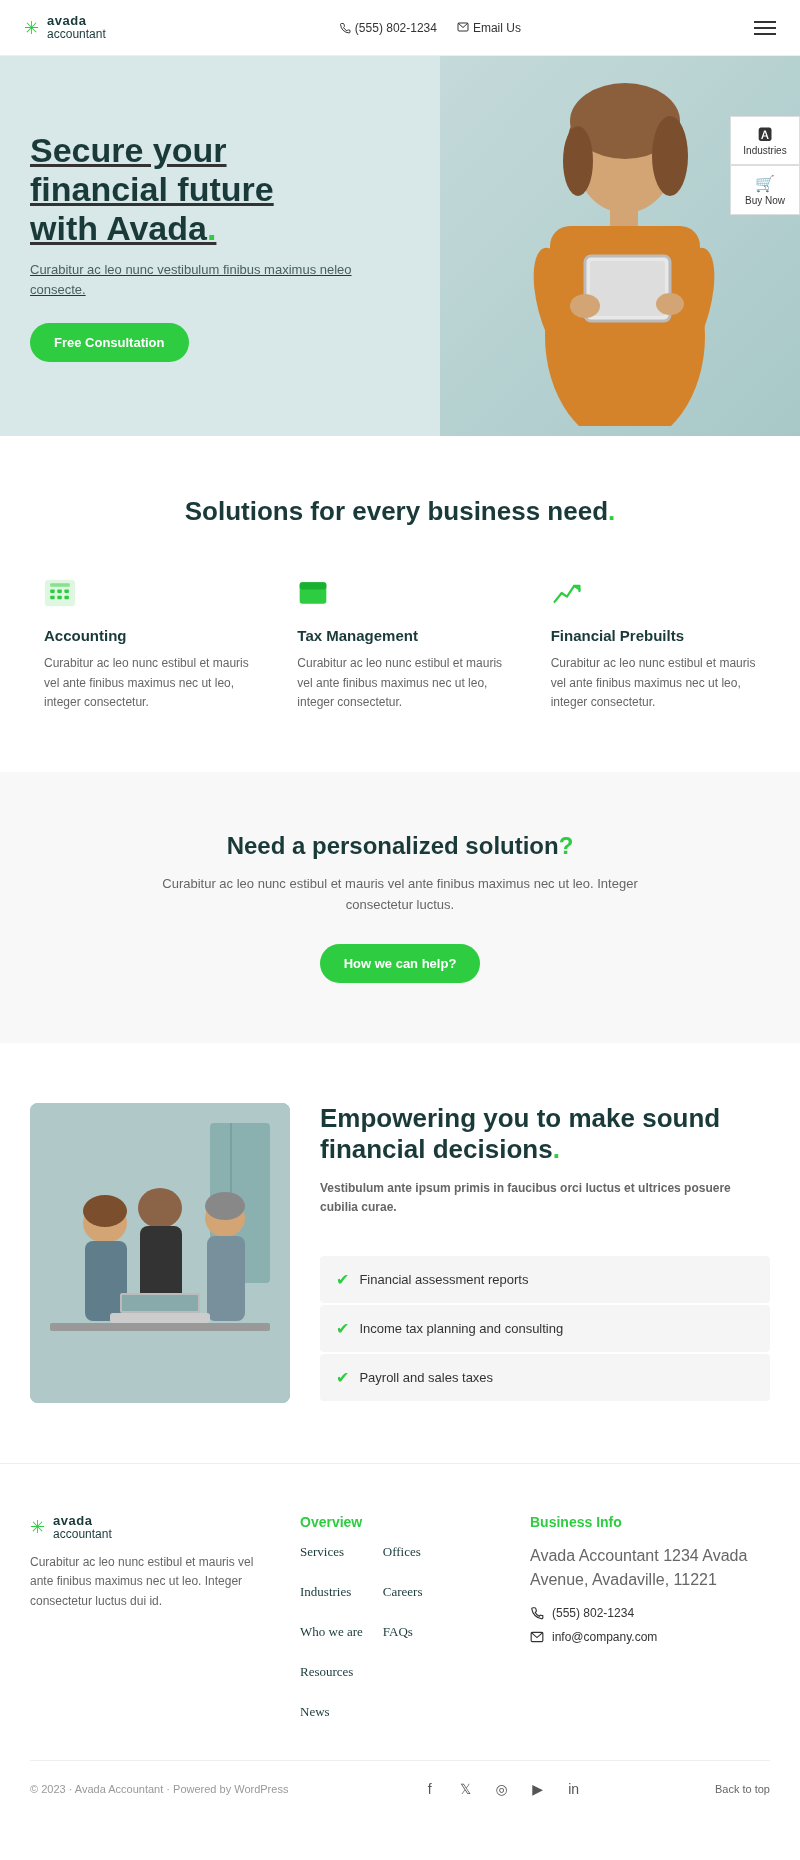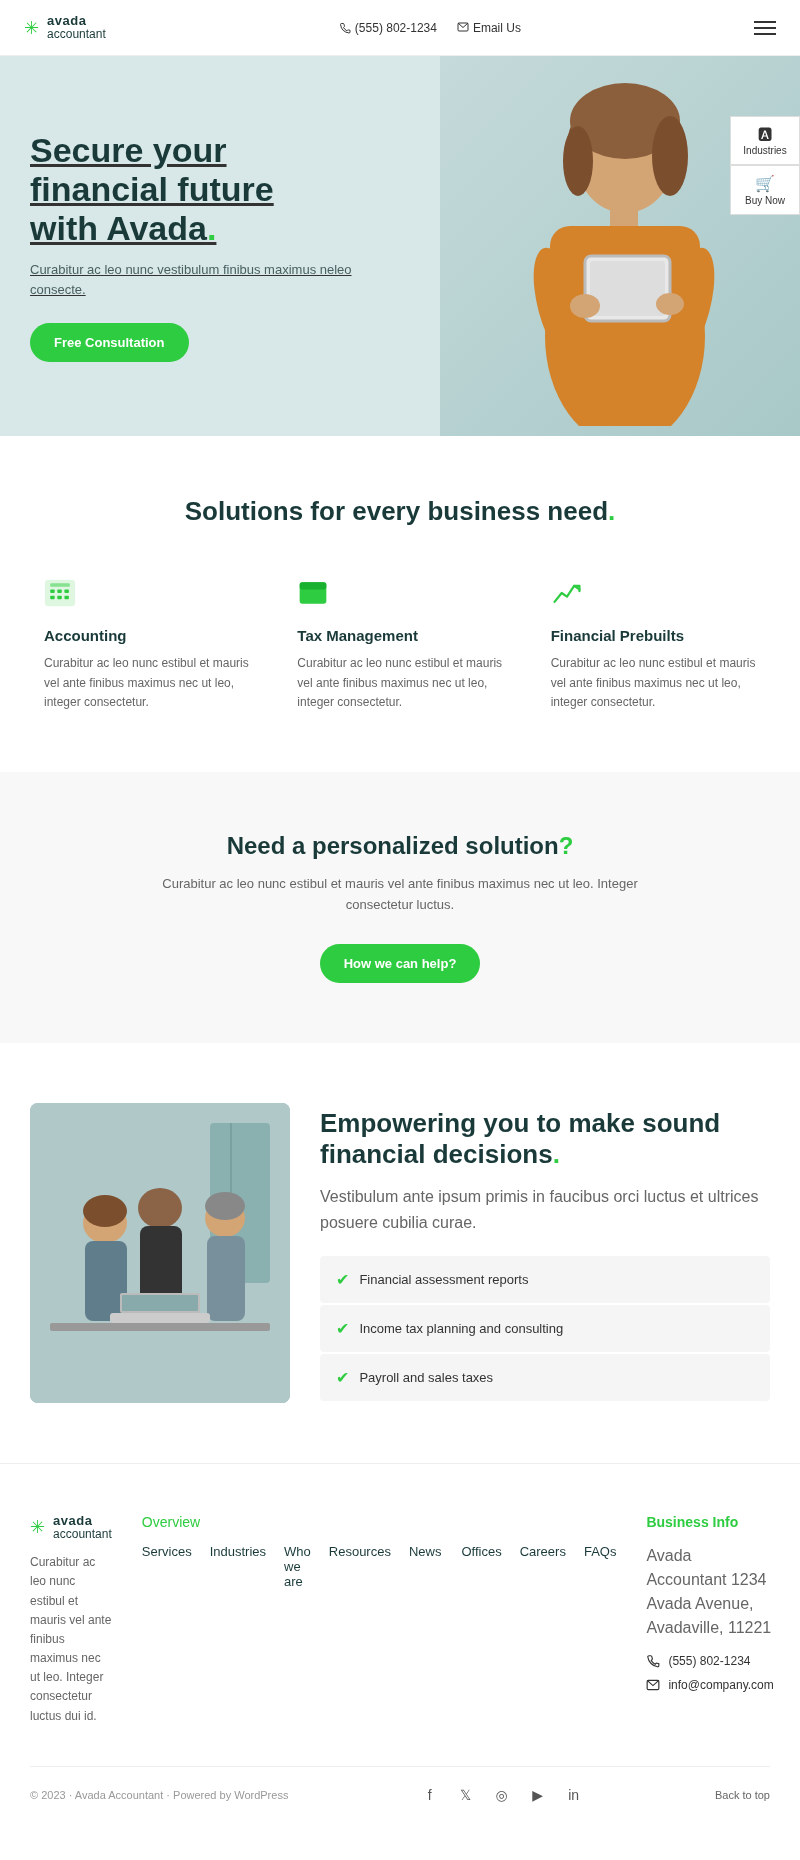--- a/index.html
+++ b/index.html
@@ -84,39 +84,39 @@
     
     .empowering { padding: 60px 30px; display: flex; gap: 30px; align-items: flex-end; }
     .emp-image {
       width: 260px; min-width: 260px; height: 300px; border-radius: 8px;
       background: linear-gradient(135deg, #b0c8c8 0%, #8aaeae 100%);
       overflow: hidden; position: relative; flex-shrink: 0;
     }
     .emp-content { flex: 1; }
     .emp-content h2 { font-size: 26px; font-weight: 800; color: #1a3a3a; line-height: 1.2; margin-bottom: 14px; }
     .emp-content h2 .dot { color: #2ecc40; }
-    .emp-content p { font-size: 16px; color: #666; margin-bottom: 20px; line-height: 1.6; }
+    .emp-content p { font-size: 12px; color: #666; margin-bottom: 38px; line-height: 1.6; font-weight: bold; }
     .checklist { display: flex; flex-direction: column; gap: 0; }
     .checklist-item {
       display: flex; align-items: center; gap: 10px;
       padding: 14px 16px; background: #f5f5f5; border-radius: 4px;
       font-size: 13px; color: #333; margin-bottom: 2px;
     }
     .check-icon { color: #2ecc40; font-size: 16px; }
 
     
     .footer { background: #fff; padding: 50px 30px 20px; border-top: 1px solid #eee; }
     .footer-top { display: flex; gap: 30px; margin-bottom: 40px; }
     .footer-brand { flex: 1.2; }
     .footer-brand .logo { margin-bottom: 12px; }
     .footer-brand p { font-size: 12px; color: #666; line-height: 1.6; }
     .footer-nav { flex: 1; }
-    .footer-nav h4 { font-size: 14px; font-weight: 400; color: #2ecc40; margin-bottom: 14px; }
+    .footer-nav h4 { font-size: 14px; font-weight: 700; color: #2ecc40; margin-bottom: 14px; }
     .footer-nav-grid { display: flex; gap: 20px; }
-    .footer-nav-col { display: flex; flex-direction: row; gap: 18px; }
+    .footer-nav-col { display: flex; flex-direction: column; gap: 24px; font-family: Liberation Serif, serif; }
     .footer-nav-col a { font-size: 13px; color: #1a3a3a; text-decoration: none; font-weight: 500; }
     .footer-biz { flex: 1.2; }
     .footer-biz h4 { font-size: 14px; font-weight: 700; color: #2ecc40; margin-bottom: 14px; }
     .footer-biz p { font-size: 16px; color: #666; line-height: 1.5; margin-bottom: 14px; }
     .footer-biz .contact-row { display: flex; align-items: center; gap: 8px; font-size: 12px; color: #333; margin-bottom: 10px; }
     .footer-bottom {
       display: flex; justify-content: space-between; align-items: center;
       border-top: 1px solid #eee; padding-top: 16px;
     }
     .footer-bottom p { font-size: 11px; color: #999; }

